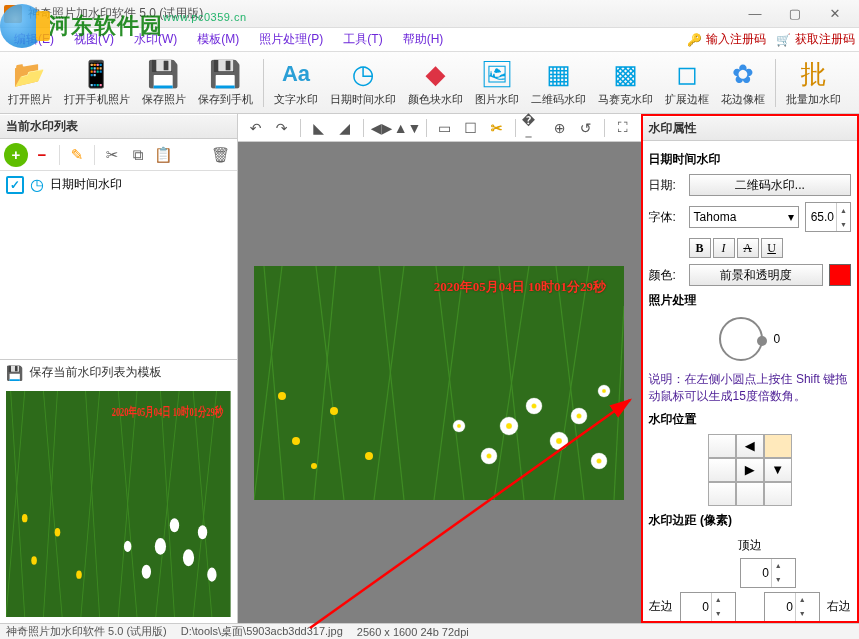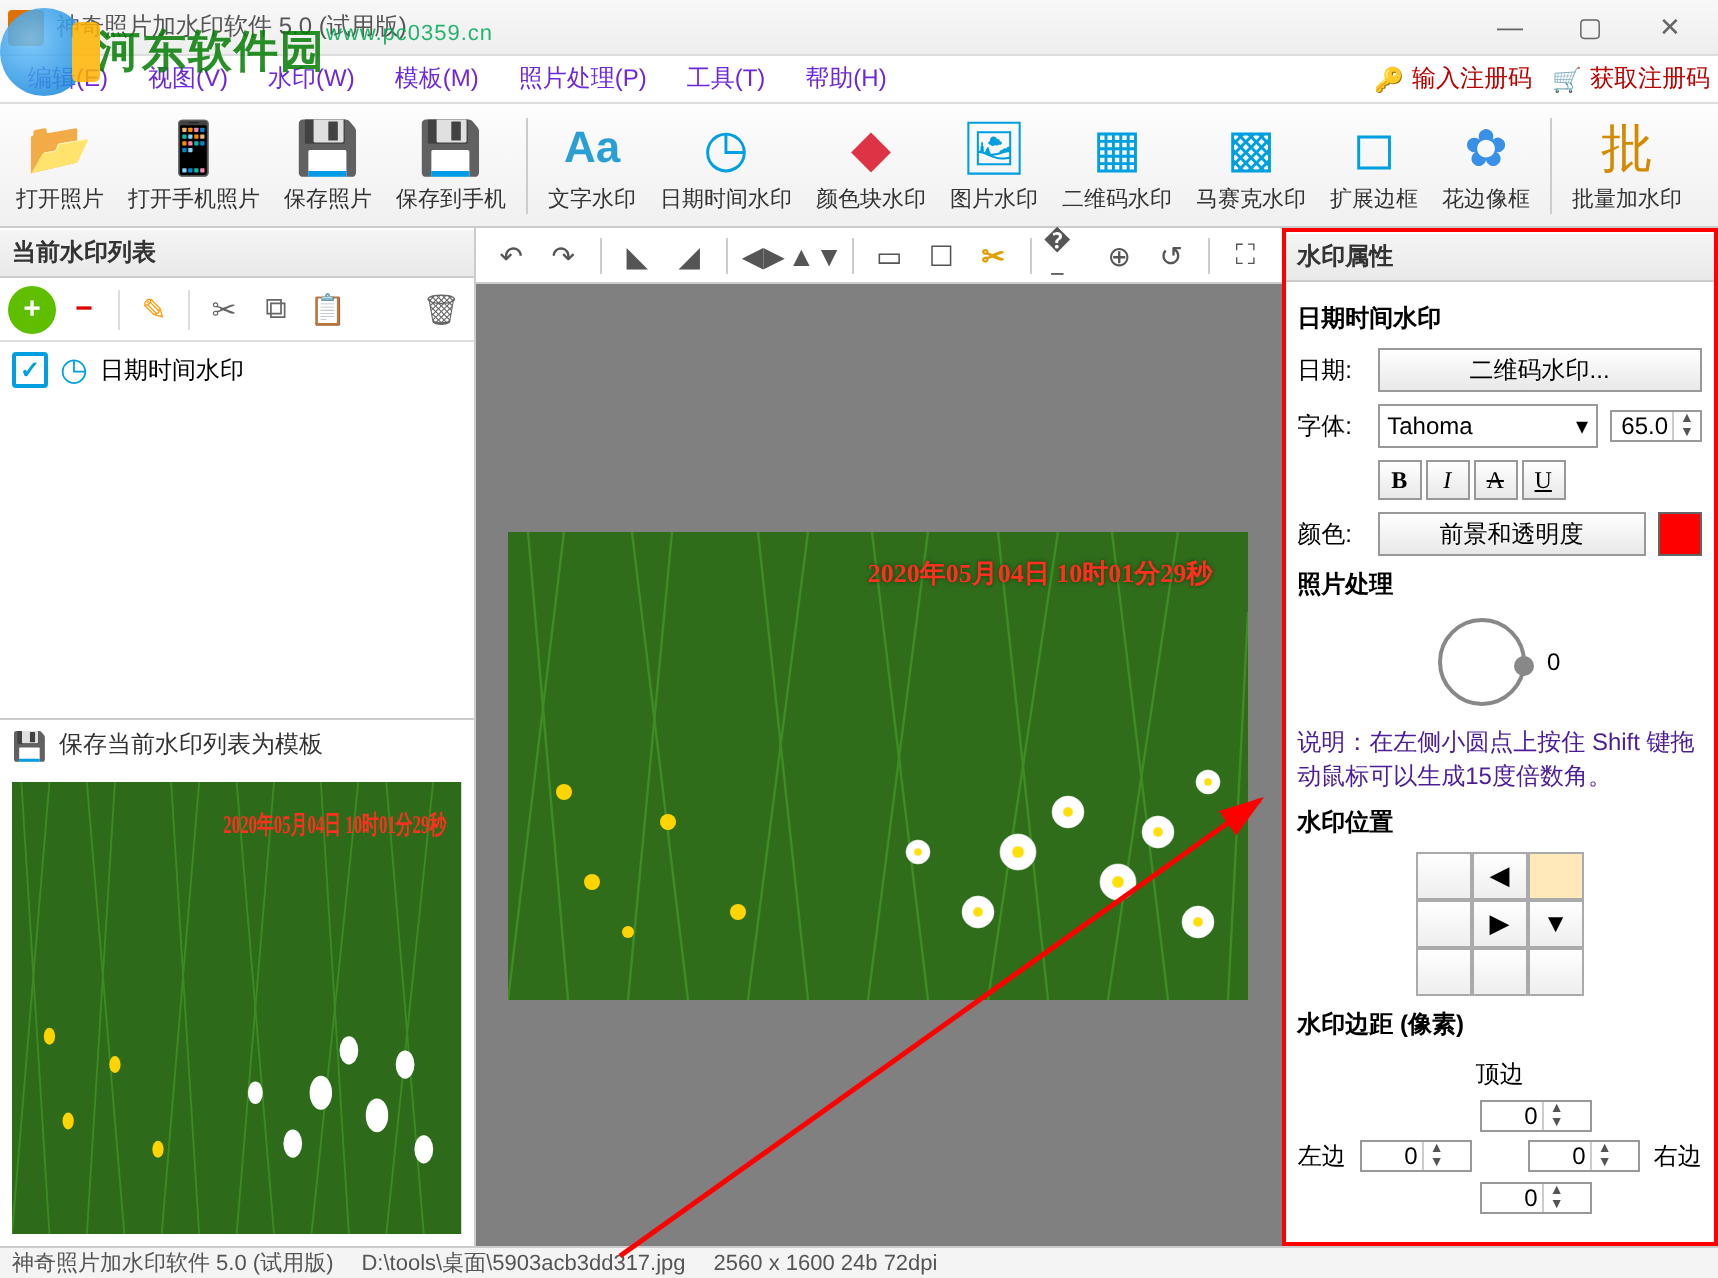--- a/index.html
+++ b/index.html
@@ -66,21 +66,21 @@
 .photo { width: 370px; height: 234px; position: relative; overflow:hidden; }
 .grass { width:100%; height:100%; position:relative; }
 .datestamp { position:absolute; top:12px; right:18px; color:#ff3020; font-weight:bold; font-size:13px; text-shadow:0 0 2px rgba(0,0,0,.5); font-family:Tahoma; }
 .right-col { width: 226px; border: 2px solid #f00; display: flex; flex-direction: column; overflow: hidden; }
 .right-scroll { height: 100%; overflow: hidden; padding: 4px 6px; }
 .section-title { font-weight: bold; margin: 6px 0 4px; }
 .prop-row { display: flex; align-items: center; gap: 6px; margin: 6px 0; }
 .prop-row .plabel { width: 34px; }
 .wide-btn { flex:1; height: 22px; border: 1px solid #999; background: linear-gradient(#fff,#e8e8e8); cursor:pointer; font-size:12px; display:flex; align-items:center; justify-content:center; }
 .combo { flex:1; height:22px; border:1px solid #999; padding:0 4px; display:flex; align-items:center; justify-content:space-between; background:#fff; cursor:pointer; }
-.spinner { width: 46px; height: 16px; border:1px solid #999; display:flex; align-items:center; background:#fff; }
+.spinner { width: 46px; height: 30px; border:1px solid #999; display:flex; align-items:center; background:#fff; }
 .spinner input { width:30px; border:none; text-align:right; font-size:12px; outline:none; padding-right:2px; }
 .spinner .arrows { width:14px; height:100%; display:flex; flex-direction:column; border-left:1px solid #ccc; }
 .spinner .arrows div { flex:1; display:flex; align-items:center; justify-content:center; font-size:7px; cursor:pointer; color:#555; }
 .toggle-row { display:flex; gap:2px; margin:6px 0; }
 .tg { width:22px; height:20px; border:1px solid #999; background:linear-gradient(#fff,#e8e8e8); cursor:pointer; display:flex; align-items:center; justify-content:center; font-size:12px; font-family:Tahoma; }
 .color-swatch { width:22px; height:22px; background:#f00; border:1px solid #666; cursor:pointer; }
 .dial-body { width:44px; height:44px; border:2px solid #888; border-radius:50%; position:relative; margin: 4px 0; }
 .dial-body .handle { width:10px; height:10px; background:#888; border-radius:50%; position:absolute; right:-6px; top:17px; }
 .dial-wrap { display:flex; align-items:center; justify-content:center; gap:10px; }
 .explain { color:#4c1d95; line-height:1.4; margin: 6px 0; }

